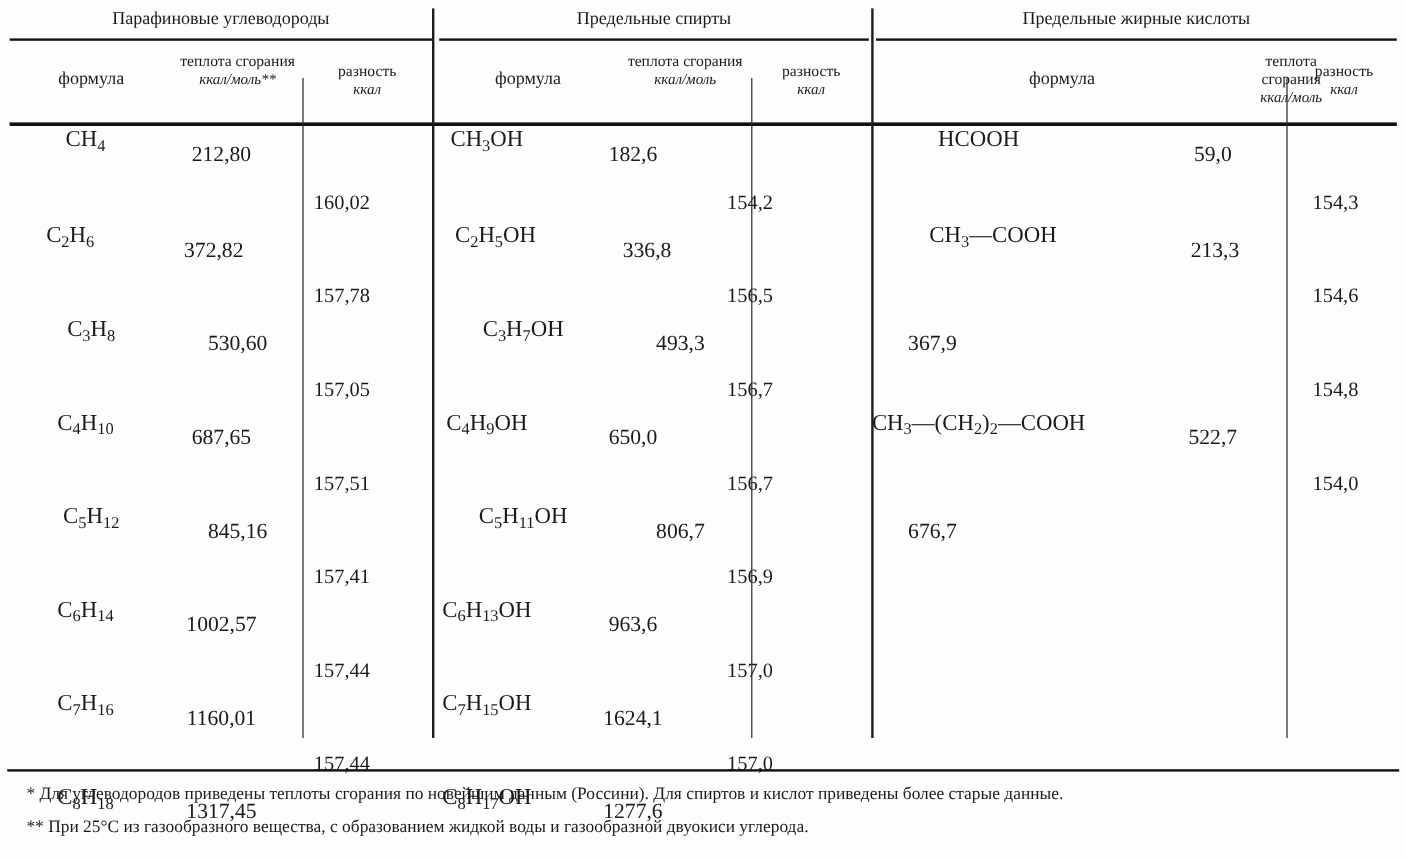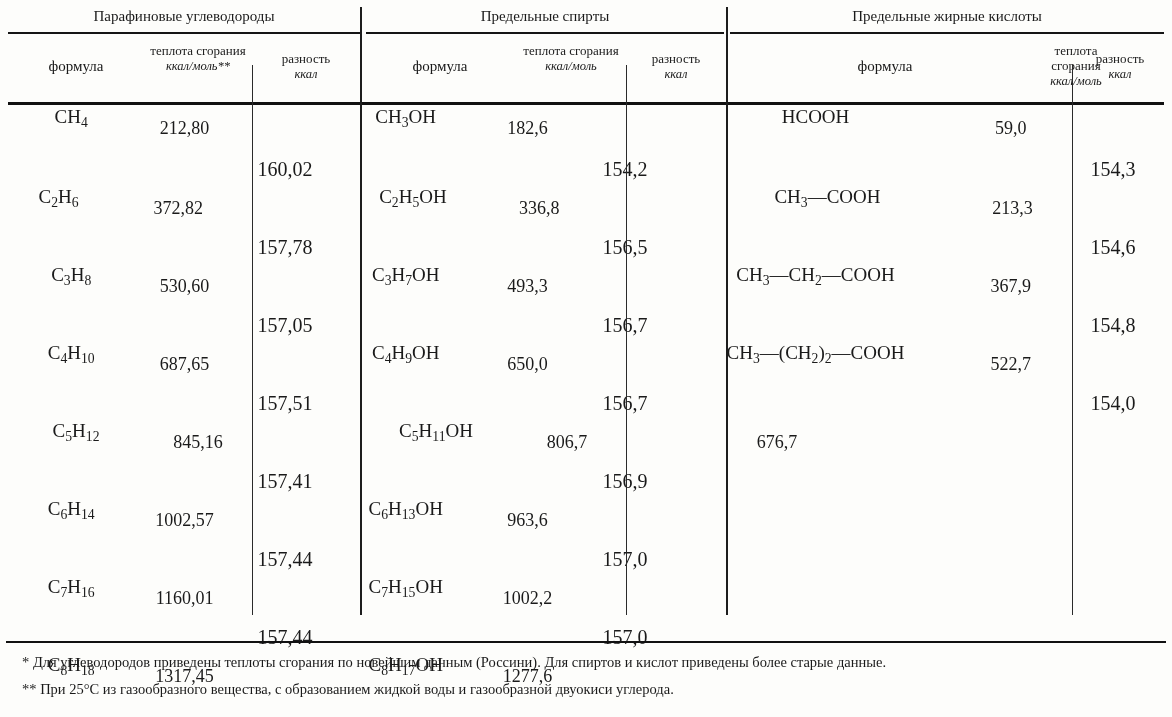--- a/index.html
+++ b/index.html
@@ -68,21 +68,21 @@
   .c-par-v { width: 108px; text-align: center; }
   .c-par-d { width: 108px; text-align: center; }
   .c-alc-f { width: 152px; text-align: center; }
   .c-alc-v { width: 110px; text-align: center; }
   .c-alc-d { width: 100px; text-align: center; }
   .c-aci-f { width: 310px; text-align: center; }
   .c-aci-v { width: 110px; text-align: center; }
   .c-aci-d { width: 110px; text-align: center; }
 
   .offrow { height: 36px; }
-  .offrow .c-par-d, .offrow .c-alc-d, .offrow .c-aci-d { font-size: 20px; }
+  .offrow .c-par-d, .offrow .c-alc-d, .offrow .c-aci-d { font-size: 17px; }
 
   
   .footnotes {
     position: absolute;
     left: 22px;
     top: 652px;
     width: 1160px;
     font-family: "Liberation Serif", serif;
     font-size: 14.5px;
     line-height: 1.45;
@@ -230,23 +230,20 @@
         <div class="c-par-f bodycell">
           <span>C<span class="sub">3</span>H<span class="sub">8</span></span>
         </div>
         <div class="c-par-v valcell">530,60</div>
         <div class="c-par-d"></div>
         <div class="c-alc-f bodycell">
           <span>C<span class="sub">3</span>H<span class="sub">7</span>OH</span>
         </div>
         <div class="c-alc-v valcell">493,3</div>
         <div class="c-alc-d"></div>
-        <div class="c-aci-f bodycell">
-          <span>CH<span class="sub">3</span>—CH<span class="sub">2</span>—COOH</span>
-        </div>
         <div class="c-aci-v valcell">367,9</div>
         <div class="c-aci-d"></div>
       </div>
 
       <div class="row offrow">
         <div class="c-par-f"></div>
         <div class="c-par-v"></div>
         <div class="c-par-d diffcell">157,05</div>
         <div class="c-alc-f"></div>
         <div class="c-alc-v"></div>
@@ -343,21 +340,21 @@
 
       <div class="row" style="height:42px;">
         <div class="c-par-f bodycell">
           <span>C<span class="sub">7</span>H<span class="sub">16</span></span>
         </div>
         <div class="c-par-v valcell">1160,01</div>
         <div class="c-par-d"></div>
         <div class="c-alc-f bodycell">
           <span>C<span class="sub">7</span>H<span class="sub">15</span>OH</span>
         </div>
-        <div class="c-alc-v valcell">1002,2</div>
+        <div class="c-alc-v valcell">1624,1</div>
         <div class="c-alc-d"></div>
         <div class="c-aci-f"></div>
         <div class="c-aci-v"></div>
         <div class="c-aci-d"></div>
       </div>
 
       <div class="row offrow">
         <div class="c-par-f"></div>
         <div class="c-par-v"></div>
         <div class="c-par-d diffcell">157,44</div>

